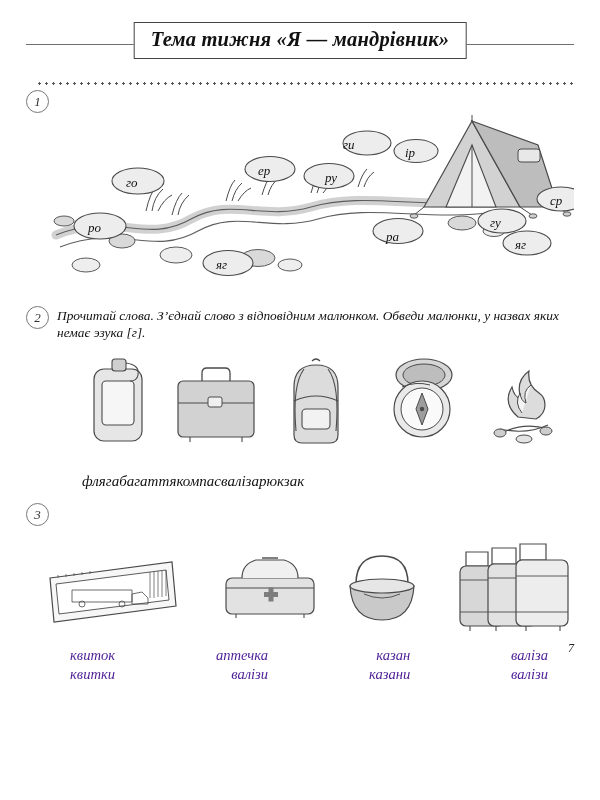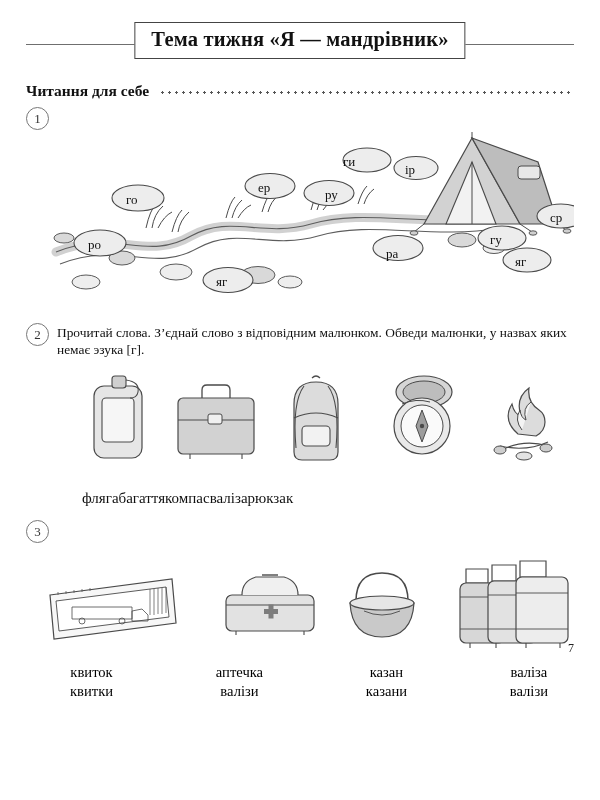--- a/index.html
+++ b/index.html
@@ -14,20 +14,21 @@
     color: #1a1a1a;
     position: relative;
     overflow: hidden;
   }
   .page {
     position: absolute;
     left: 0; top: 0;
     width: 600px; height: 668px;
     box-sizing: border-box;
     padding: 18px 26px 4px 26px;
+    font-style: italic;
   }
 
   
   .title-wrap {
     position: relative;
     height: 46px;
     margin-top: 4px;
   }
   .title-rule {
     position: absolute;
@@ -145,24 +146,24 @@
     height: 108px;
     margin-top: 6px;
   }
   .ex3-words {
     display: flex;
     justify-content: space-between;
     padding: 0 26px 0 44px;
     margin-top: 6px;
   }
   .ex3-words .col {
-    text-align: center;
+    text-align: right;
     font-size: 14.6px;
     line-height: 1.25;
-    color: #000000;
+    color: #4c1d95;
   }
 
   .page-num {
     position: absolute;
     right: 26px;
     bottom: 12px;
     font-size: 12px;
     color: #222;
   }
 
@@ -175,21 +176,20 @@
 <div class="page">
 
   <div class="title-wrap">
     <div class="title-rule"></div>
     <div class="title-box">
       <span>Тема тижня «Я — мандрівник»</span>
     </div>
   </div>
 
   <div class="section-head">
-    <div class="label">Читання для себе</div>
     <div class="dots"></div>
   </div>
 
   <div class="task">
     <div class="task-num">1</div>
   </div>
 
   <div class="ex1">
     <svg width="548" height="180" viewBox="0 0 548 180">
 

